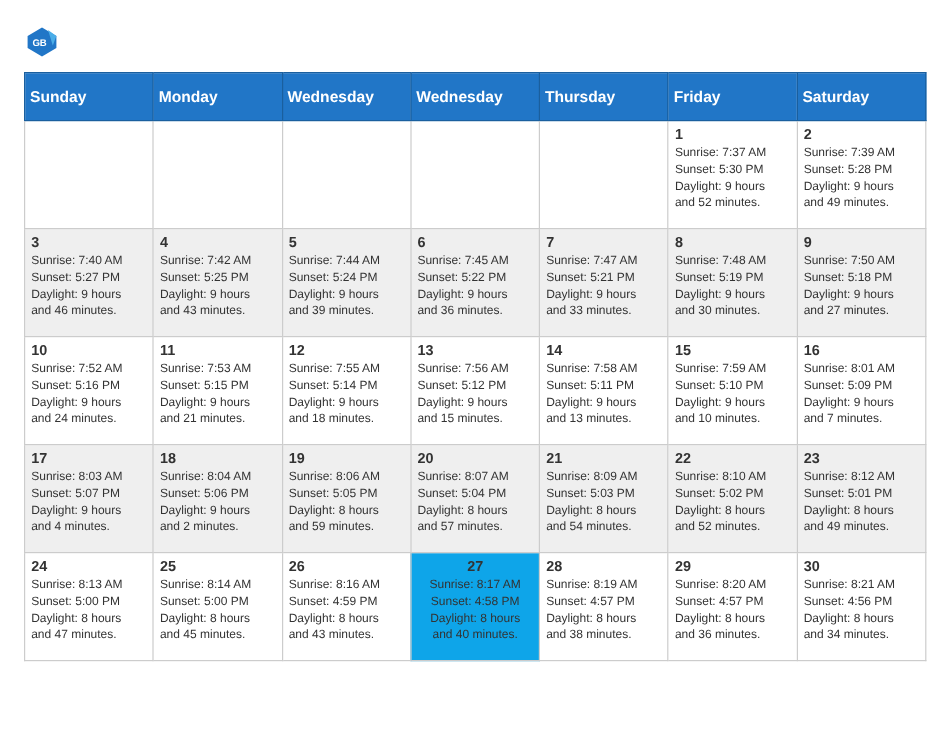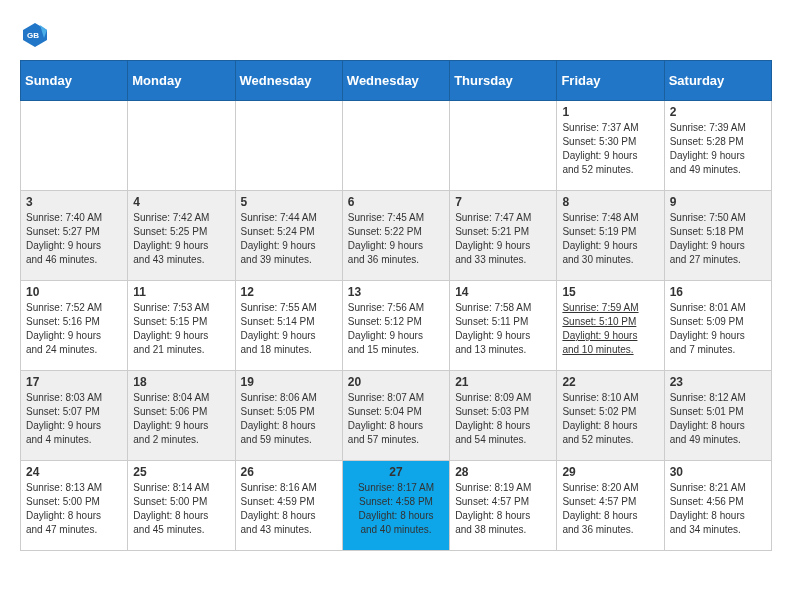--- a/index.html
+++ b/index.html
@@ -222,21 +222,21 @@
         </td>
         <td style="background: rgb(255, 255, 255);">
           <div class="day-number">14</div>
           <div class="day-info" style="white-space: pre-line;">Sunrise: 7:58 AM
 Sunset: 5:11 PM
 Daylight: 9 hours
 and 13 minutes.</div>
         </td>
         <td style="background: rgb(255, 255, 255);">
           <div class="day-number">15</div>
-          <div class="day-info" style="white-space: pre-line; text-decoration: underline;">Sunrise: 7:59 AM
+          <div class="day-info" style="white-space: pre-line;">Sunrise: 7:59 AM
 Sunset: 5:10 PM
 Daylight: 9 hours
 and 10 minutes.</div>
         </td>
         <td style="background: rgb(255, 255, 255);">
           <div class="day-number">16</div>
           <div class="day-info" style="white-space: pre-line;">Sunrise: 8:01 AM
 Sunset: 5:09 PM
 Daylight: 9 hours
 and 7 minutes.</div>

